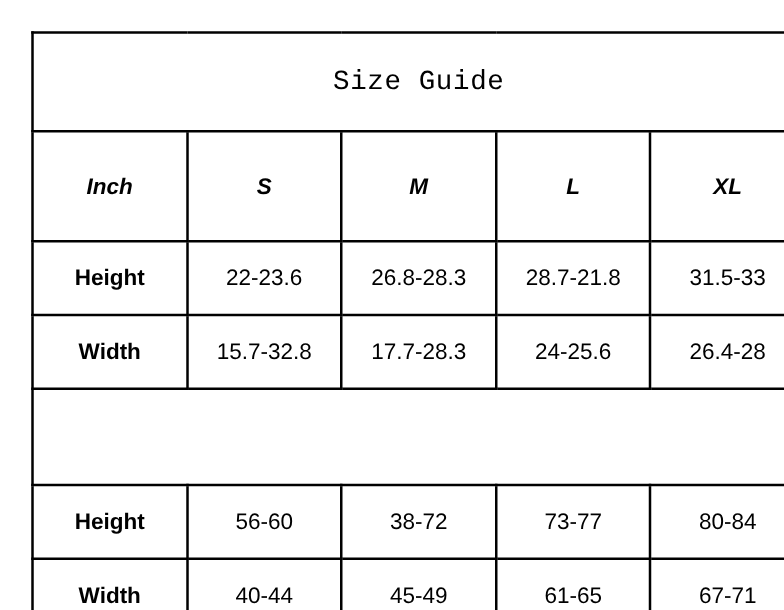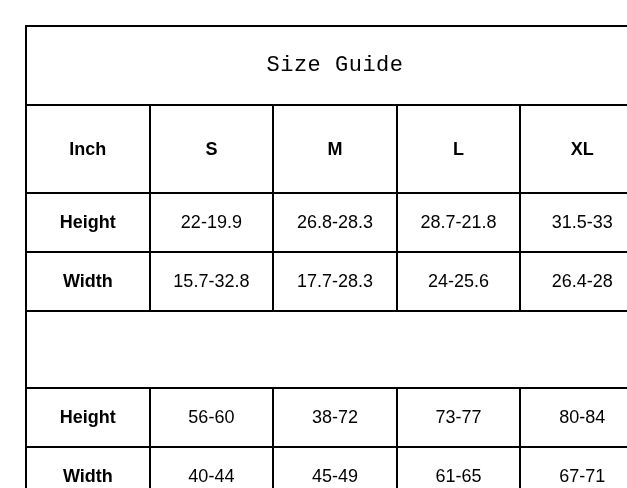--- a/index.html
+++ b/index.html
@@ -34,20 +34,21 @@
 
   td.title-cell {
     font-family: "Liberation Mono", "DejaVu Sans Mono", monospace;
     font-size: 22px;
     font-weight: 400;
     letter-spacing: 0.5px;
   }
   td.head-cell {
     font-weight: bold;
     font-size: 18px;
+    font-style: italic;
   }
   td.label-cell {
     font-weight: bold;
     font-size: 18px;
   }
   td.value-cell {
     font-weight: 400;
     font-size: 18px;
   }
   td.footer-cell {
@@ -78,21 +79,21 @@
   <tr class="head-row">
     <td class="head-cell">Inch</td>
     <td class="head-cell">S</td>
     <td class="head-cell">M</td>
     <td class="head-cell">L</td>
     <td class="head-cell">XL</td>
   </tr>
 
   <tr class="data-row">
     <td class="label-cell">Height</td>
-    <td class="value-cell">22-19.9</td>
+    <td class="value-cell">22-23.6</td>
     <td class="value-cell">26.8-28.3</td>
     <td class="value-cell">28.7-21.8</td>
     <td class="value-cell">31.5-33</td>
   </tr>
 
   <tr class="data-row">
     <td class="label-cell">Width</td>
     <td class="value-cell">15.7-32.8</td>
     <td class="value-cell">17.7-28.3</td>
     <td class="value-cell">24-25.6</td>

